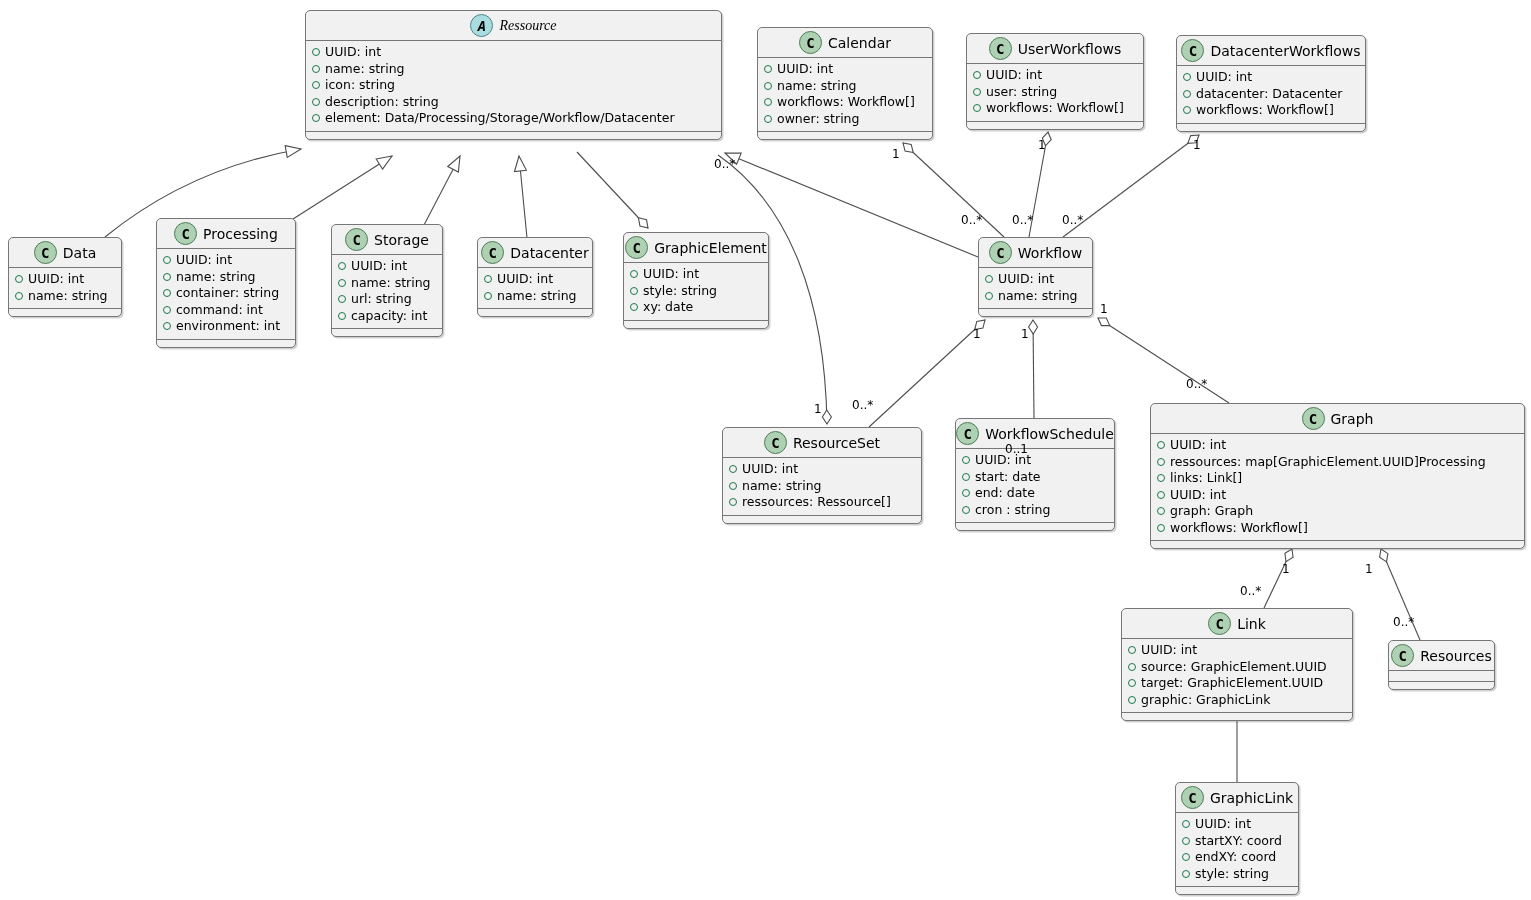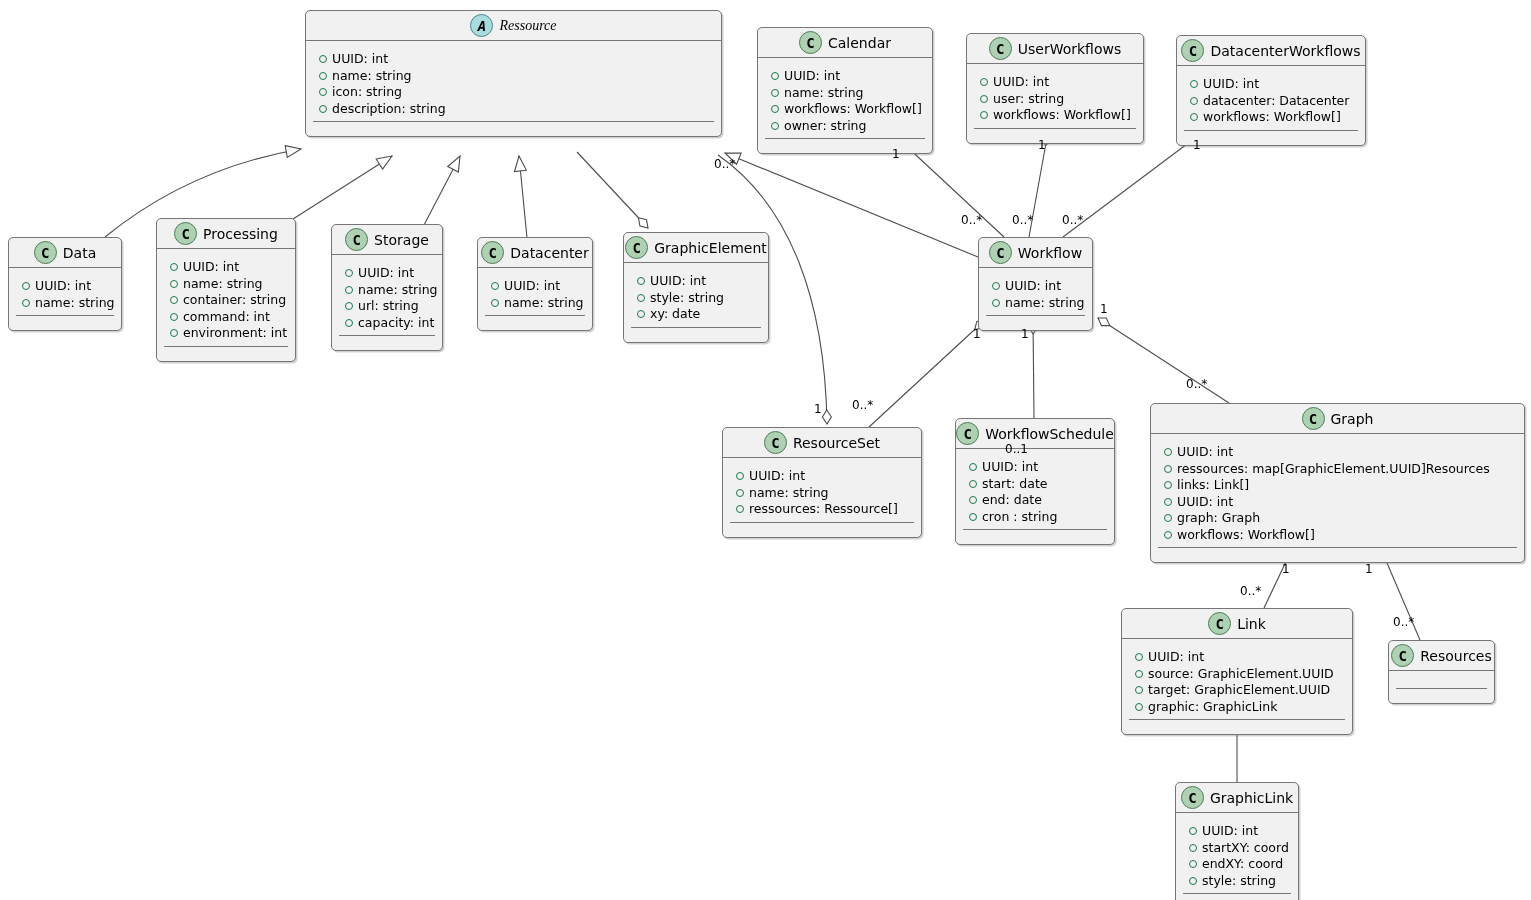--- a/index.html
+++ b/index.html
@@ -13,21 +13,21 @@
              border-radius:5px;box-shadow:1.5px 1.5px 0 rgba(120,120,120,.35);}
   .uml-title{display:flex;align-items:center;justify-content:center;gap:6px;
              padding:3px 8px;border-bottom:1px solid #767676;min-height:22px;}
   .cname{font-size:14px;color:#000;white-space:nowrap;}
   .italic{font-style:italic;font-family:Liberation Serif, serif;}
   .circ{flex:none;width:21px;height:21px;border-radius:50%;background:#add1b2;
         border:1px solid #4e7d57;display:flex;align-items:center;justify-content:center;
         font-family:"DejaVu Sans Mono","Liberation Mono",monospace;font-weight:bold;
         font-size:14px;color:#000;}
   .abs-circ{background:#a9dcdf;border-color:#52828a;font-style:italic;}
-  ul.attrs{list-style:none;margin:7px;padding:3px 8px 4px 6px;border-bottom:1px solid #767676;}
+  ul.attrs{list-style:none;margin:0;padding:3px 8px 4px 6px;border-bottom:1px solid #767676;}
   ul.attrs.empty{min-height:6px;padding:2px;}
   ul.attrs li{display:flex;align-items:center;gap:5px;white-space:nowrap;
               font-size:12.5px;line-height:16.5px;color:#000;}
   .fdot{flex:none;width:6px;height:6px;border-radius:50%;border:1.5px solid #1b7a4a;
         background:transparent;}
   .methods{height:7px;}
   .mult{position:absolute;z-index:3;font-size:12px;color:#000;white-space:nowrap;}
 </style>
 </head>
 <body>
@@ -76,20 +76,24 @@
           <span>name: string</span>
         </li>
       <li>
           <span class="fdot"></span>
           <span>icon: string</span>
         </li>
       <li>
           <span class="fdot"></span>
           <span>description: string</span>
         </li>
+      <li>
+          <span class="fdot"></span>
+          <span>element: Data/Processing/Storage/Workflow/Datacenter</span>
+        </li>
     </ul>
     <div class="methods"></div>
   </div>
 
   <div class="uml-class" style="left:757px;top:27px;width:174px;">
     <div class="uml-title">
       <span class="circ">C</span>
       <span class="cname">Calendar</span>
     </div>
     <ul class="attrs">
@@ -342,21 +346,21 @@
       <span class="circ">C</span>
       <span class="cname">Graph</span>
     </div>
     <ul class="attrs">
       <li>
           <span class="fdot"></span>
           <span>UUID: int</span>
         </li>
       <li>
           <span class="fdot"></span>
-          <span>ressources: map[GraphicElement.UUID]Resources</span>
+          <span>ressources: map[GraphicElement.UUID]Processing</span>
         </li>
       <li>
           <span class="fdot"></span>
           <span>links: Link[]</span>
         </li>
       <li>
           <span class="fdot"></span>
           <span>UUID: int</span>
         </li>
       <li>

